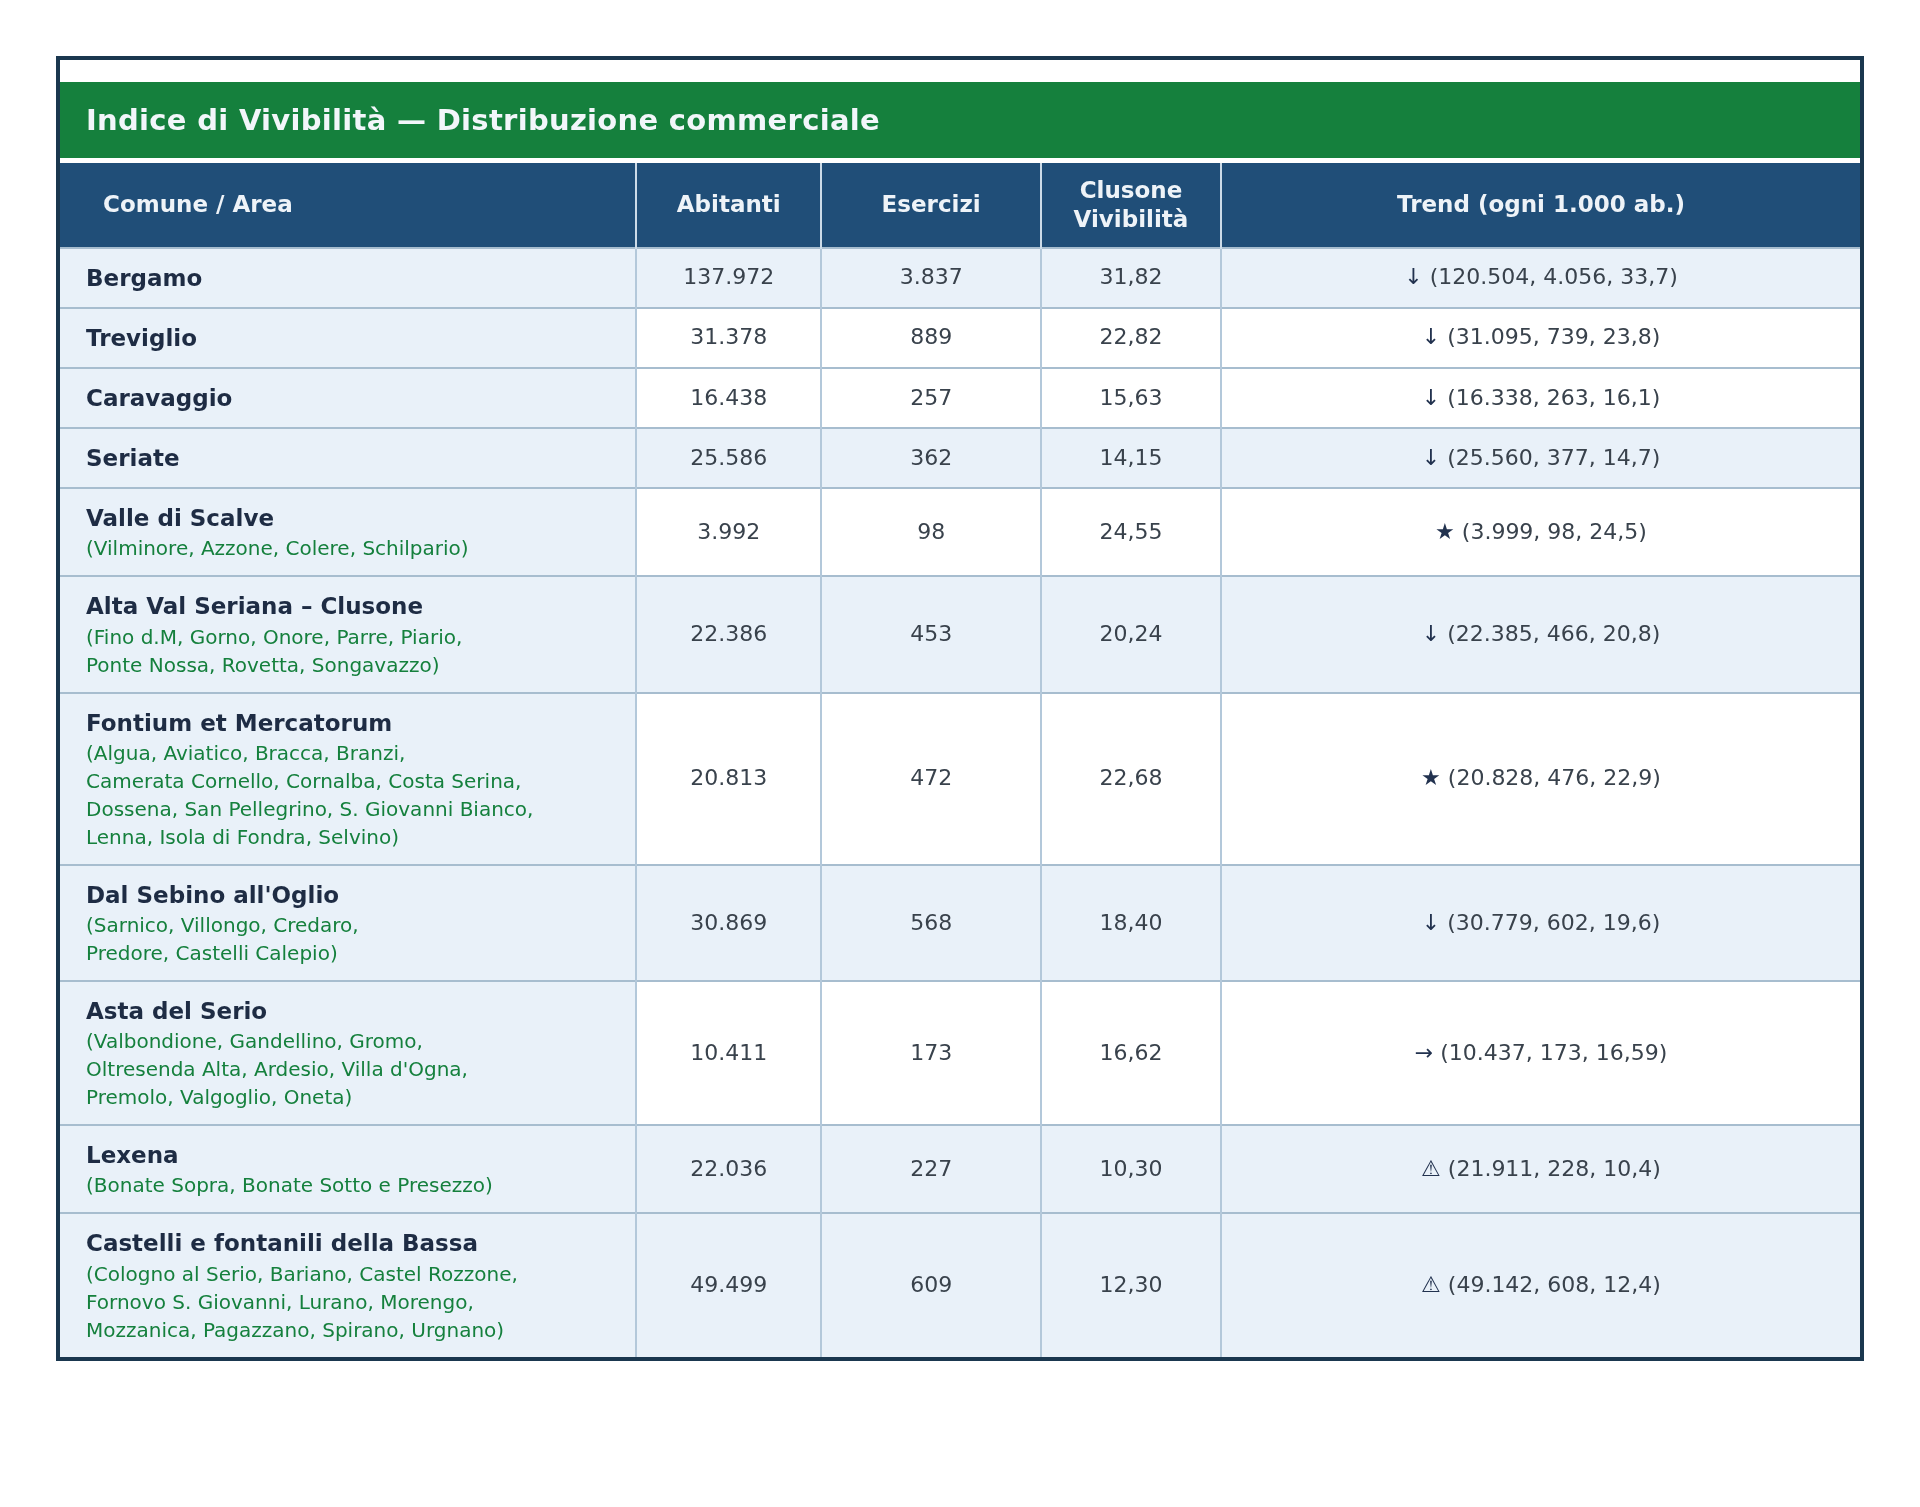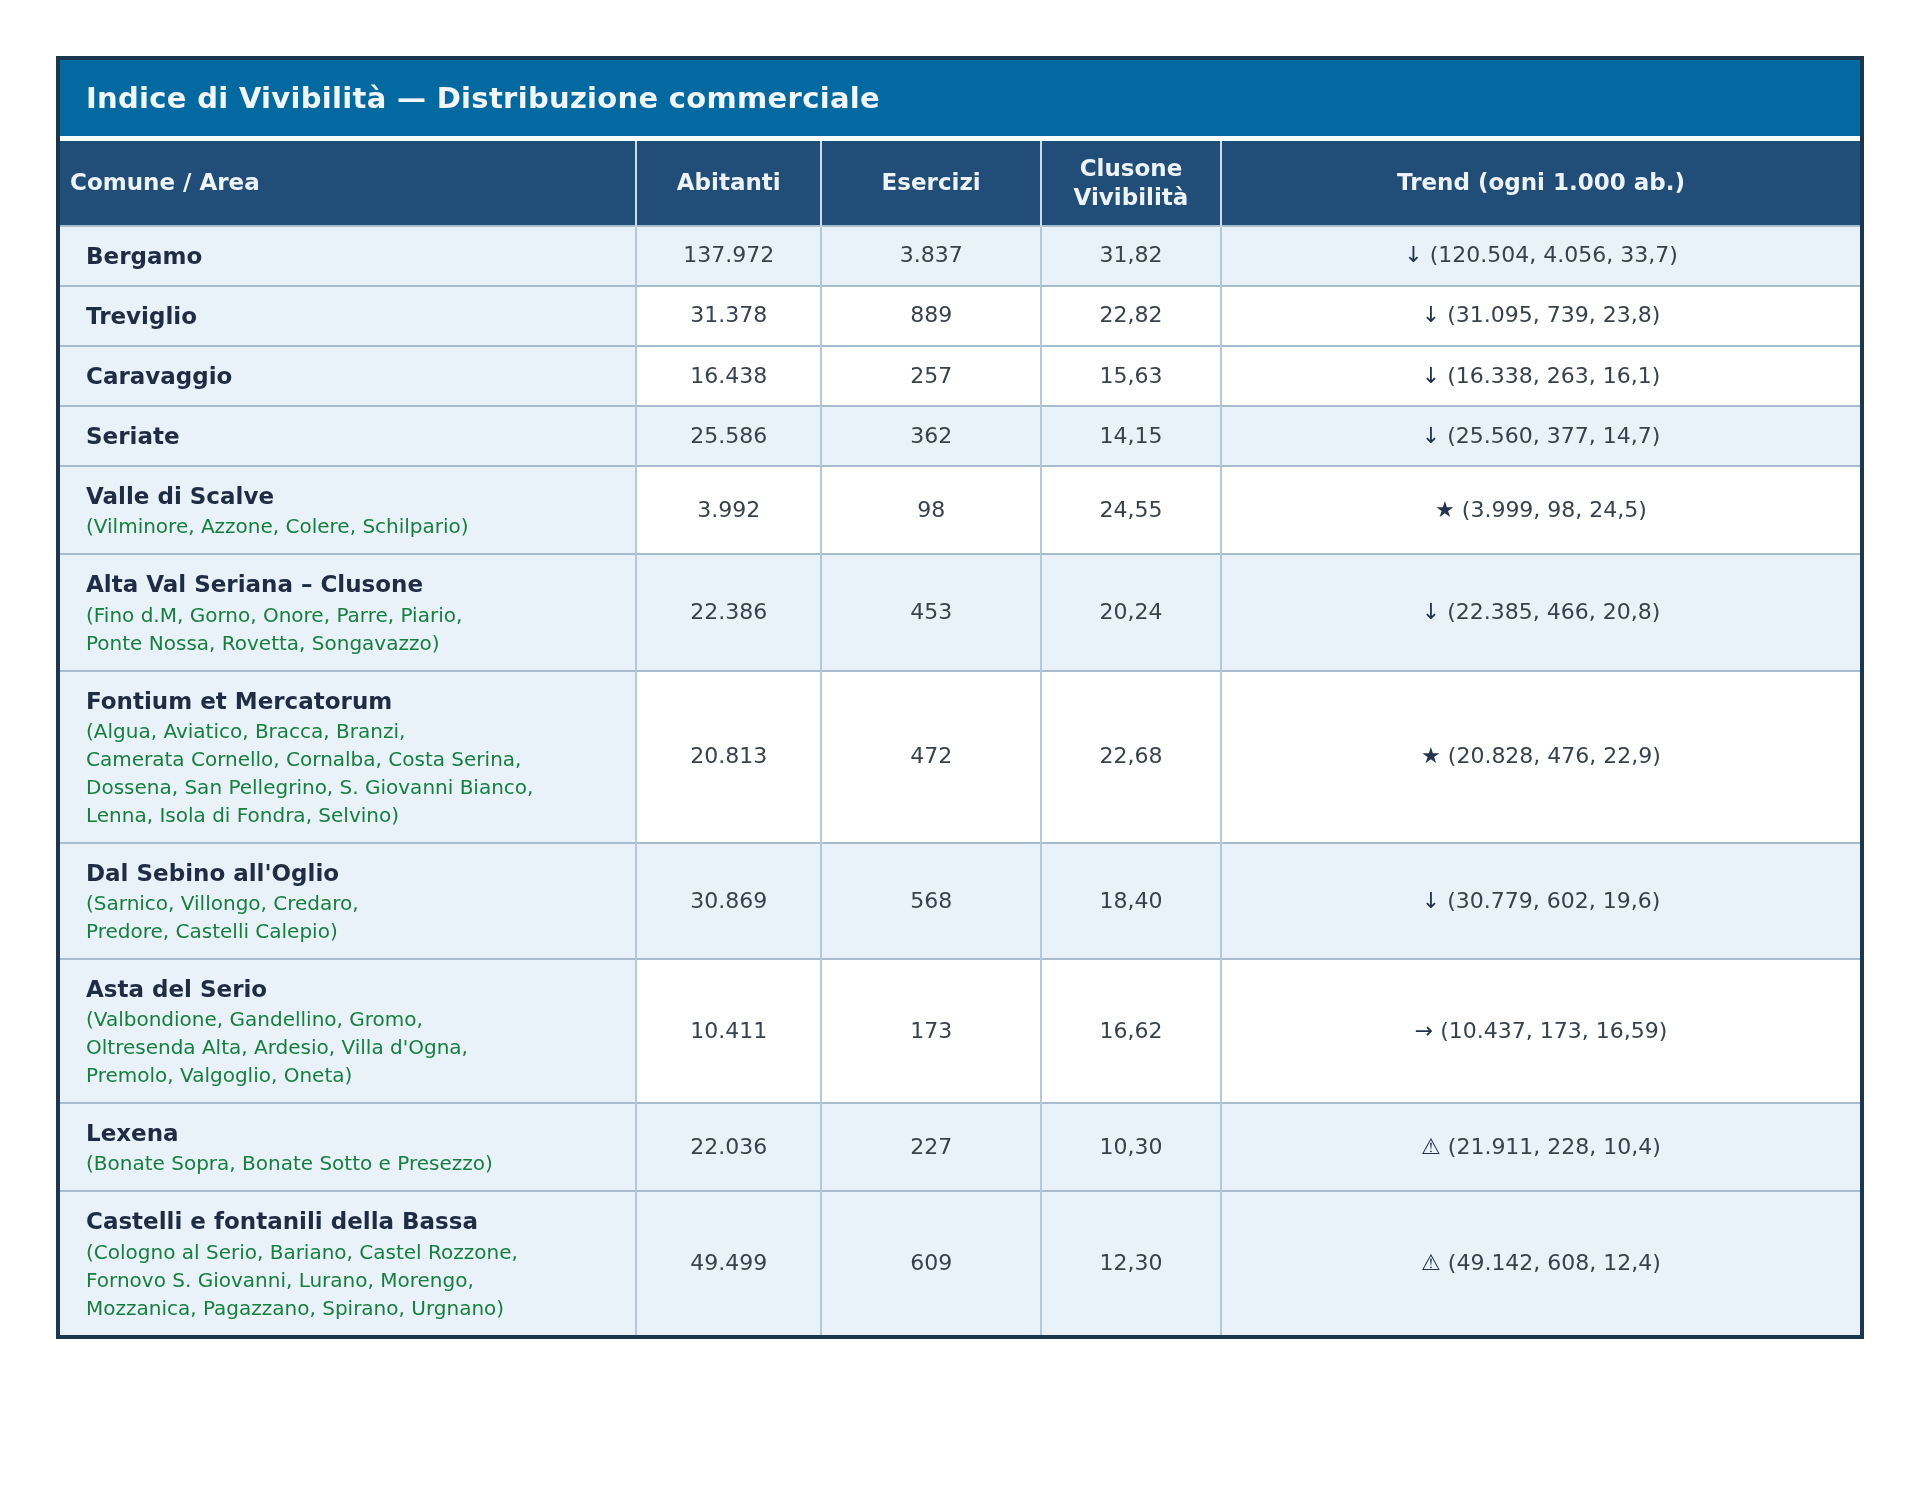--- a/index.html
+++ b/index.html
@@ -14,27 +14,28 @@
     min-height: 1395px;
     box-sizing: border-box;
   }
   .table-wrap {
     width: 1808px;
     box-sizing: border-box;
     border: 4px solid #1a374f;
     background: #ffffff;
   }
   .title-bar {
-    background: #0369a1;
+    background: #15803d;
     color: #f2f6fa;
     font-size: 29px;
     font-weight: bold;
     letter-spacing: 0.3px;
     padding: 21px 26px;
     border-bottom: 5px solid #ffffff;
+    margin-top: 22px;
   }
   table.viv {
     width: 100%;
     border-collapse: collapse;
     table-layout: fixed;
   }
   table.viv thead th {
     background: #204e78;
     color: #eef3f8;
     font-weight: bold;
@@ -42,21 +43,21 @@
     text-align: center;
     vertical-align: middle;
     padding: 13px 10px;
     line-height: 1.25;
   }
   table.viv thead th + th {
     border-left: 2px solid #ccdbe8;
   }
   table.viv thead th.first {
     text-align: left;
-    padding-left: 10px;
+    padding-left: 43px;
   }
   table.viv tbody td {
     background: #ffffff;
     border-top: 2px solid #a7bdcf;
     vertical-align: middle;
     text-align: center;
     font-size: 22px;
     color: #39424c;
     padding: 12px 10px;
     line-height: 1.4;

